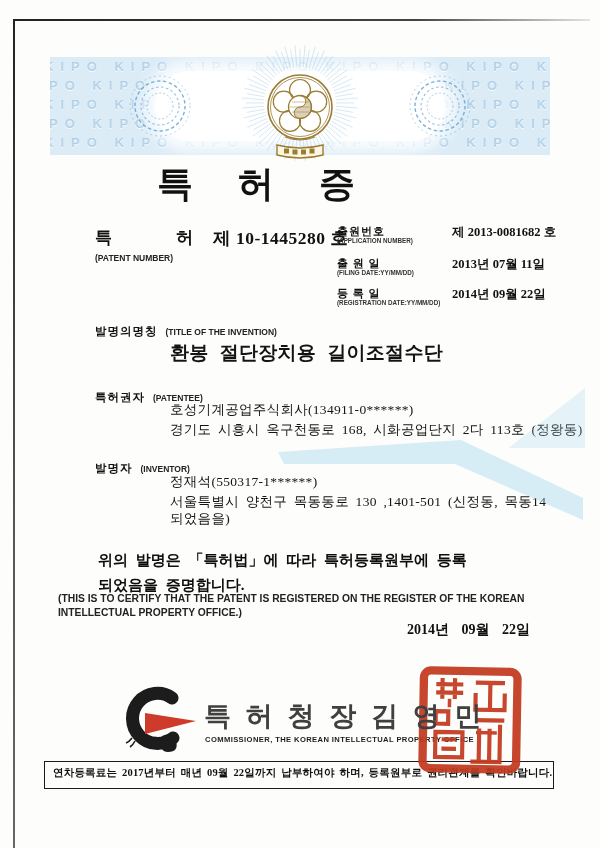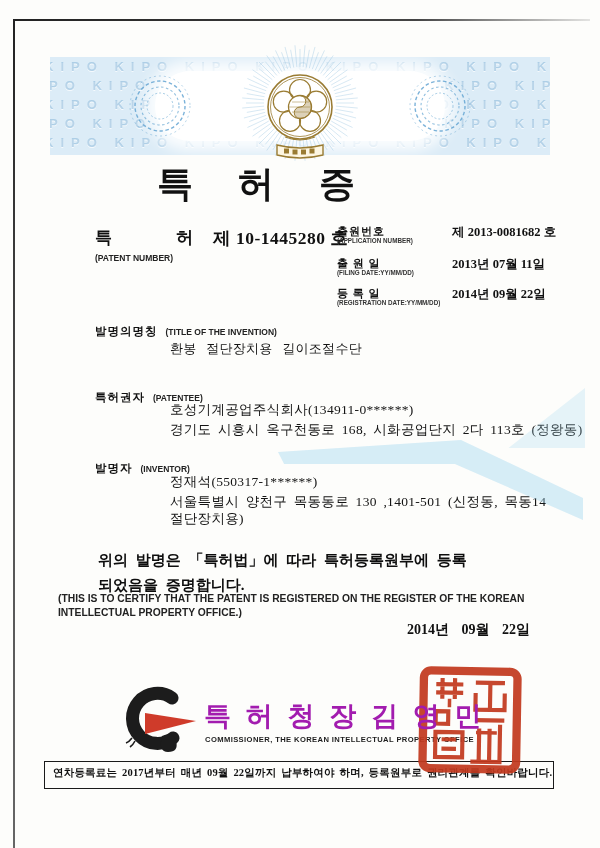--- a/index.html
+++ b/index.html
@@ -43,21 +43,21 @@
   .info-value{font-size:12.5px;font-weight:bold;color:#111;}
   .ir0k{left:337px;top:224px;} .ir0e{left:337px;top:237px;} .ir0v{left:452px;top:224px;}
   .ir1k{left:337px;top:256px;} .ir1e{left:337px;top:269px;} .ir1v{left:452px;top:256px;}
   .ir2k{left:337px;top:286px;} .ir2e{left:337px;top:299px;} .ir2v{left:452px;top:286px;}
 
   
   .sec-label-ko{font-size:11.5px;font-weight:bold;color:#111;letter-spacing:1px;}
   .sec-label-en{font-family:"Liberation Sans","DejaVu Sans",sans-serif;font-size:8.5px;font-weight:bold;color:#222;margin-left:4px;margin-top:48px;}
   .sec-line{font-size:13.5px;color:#141414;word-spacing:3px;letter-spacing:.3px;}
   .invention-label{left:95px;top:321px;}
-  .invention-value{left:170px;top:340px;font-weight:normal;font-size:13px;word-spacing:6px;}
+  .invention-value{left:170px;top:340px;font-weight:bold;font-size:19px;word-spacing:6px;}
   .patentee-label{left:95px;top:387px;}
   .patentee-l0{left:170px;top:401px;}
   .patentee-l1{left:170px;top:421px;}
   .inventor-label{left:95px;top:458px;}
   .inventor-l0{left:170px;top:473px;}
   .inventor-l1{left:170px;top:493px;}
   .inventor-l2{left:170px;top:510px;}
 
   
   .streak-a{left:278px;top:438px;width:305px;height:100px;background:rgba(150,210,238,.38);
@@ -69,21 +69,21 @@
   .stmt-ko{left:98px;top:548px;width:440px;font-size:15px;font-weight:bold;color:#0d0d0d;
            line-height:25px;word-spacing:4px;}
   .stmt-en{left:58px;top:592px;width:500px;font-family:"Liberation Sans","DejaVu Sans",sans-serif;
            font-size:10.3px;font-weight:bold;color:#222;line-height:13.5px;}
   .stmt-date{left:365px;top:621px;width:165px;text-align:right;font-size:14px;font-weight:bold;
              word-spacing:9px;color:#111;}
 
   
   .kipo-logo{left:112px;top:686px;width:88px;height:74px;}
   .commissioner-ko{left:204px;top:698px;font-size:27px;font-weight:bold;letter-spacing:4px;
-                   color:#a21caf;white-space:nowrap;z-index:6;}
+                   color:#404040;white-space:nowrap;z-index:6;}
   .commissioner-en{left:205px;top:735px;font-family:"Liberation Sans","DejaVu Sans",sans-serif;
                    font-size:7.6px;font-weight:bold;color:#1d1d1d;letter-spacing:.4px;z-index:3;}
   .seal{left:418px;top:665px;width:104px;height:110px;z-index:4;transform:rotate(1deg);opacity:.93;}
 
   
   .footnote{left:44px;top:761px;width:500px;height:20px;border:1.4px solid #1a1a1a;
             font-size:10.5px;font-weight:bold;color:#111;padding:4px 0 2px 8px;word-spacing:2px;letter-spacing:.2px;}
 </style>
 </head>
 <body>
@@ -242,21 +242,21 @@
   </div>
   <div class="abs sec-line patentee-l0">호성기계공업주식회사(134911-0******)</div>
   <div class="abs sec-line patentee-l1">경기도 시흥시 옥구천동로 168, 시화공업단지 2다 113호 (정왕동)</div>
 
   <div class="abs inventor-label">
     <span class="sec-label-ko">발명자</span>
     <span class="sec-label-en">(INVENTOR)</span>
   </div>
   <div class="abs sec-line inventor-l0">정재석(550317-1******)</div>
   <div class="abs sec-line inventor-l1">서울특별시 양천구 목동동로 130 ,1401-501 (신정동, 목동14</div>
-  <div class="abs sec-line inventor-l2">절단장치용)</div>
+  <div class="abs sec-line inventor-l2">되었음을)</div>
 
   <div class="abs streak-a"></div>
   <div class="abs streak-b"></div>
 
   <div class="abs stmt-ko">
     <div>위의 발명은 「특허법」에 따라 특허등록원부에 등록</div>
     <div>되었음을 증명합니다.</div>
   </div>
   <div class="abs stmt-en">
     <div>(THIS IS TO CERTIFY THAT THE PATENT IS REGISTERED ON THE REGISTER OF THE KOREAN</div>

